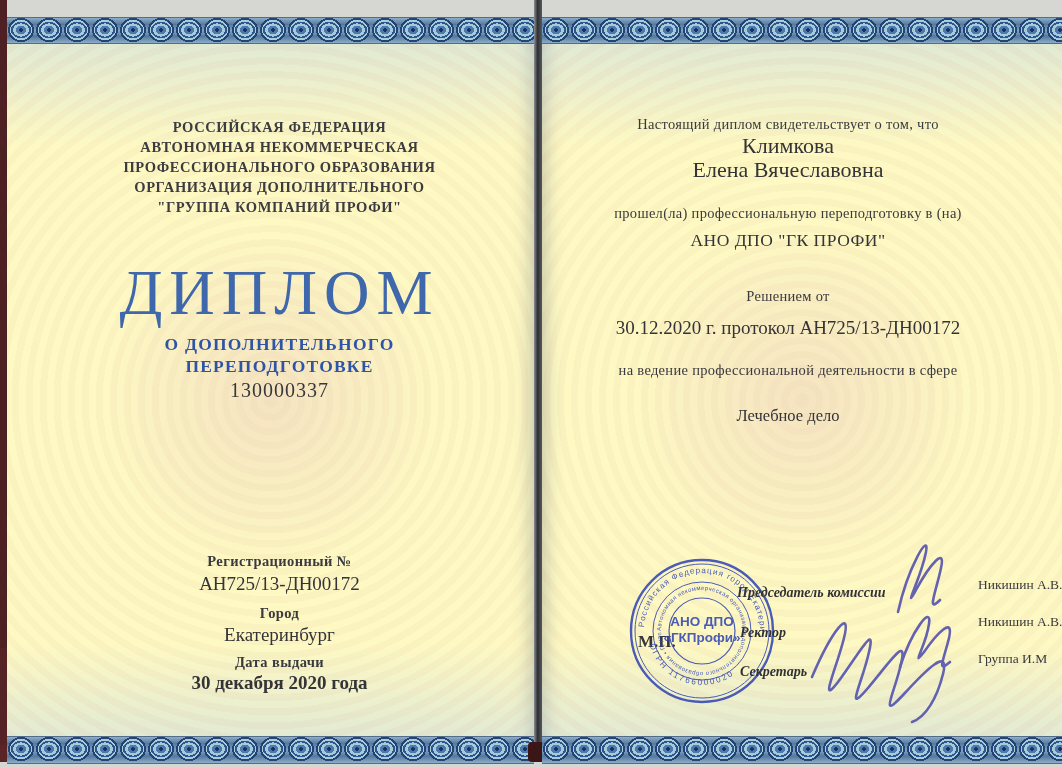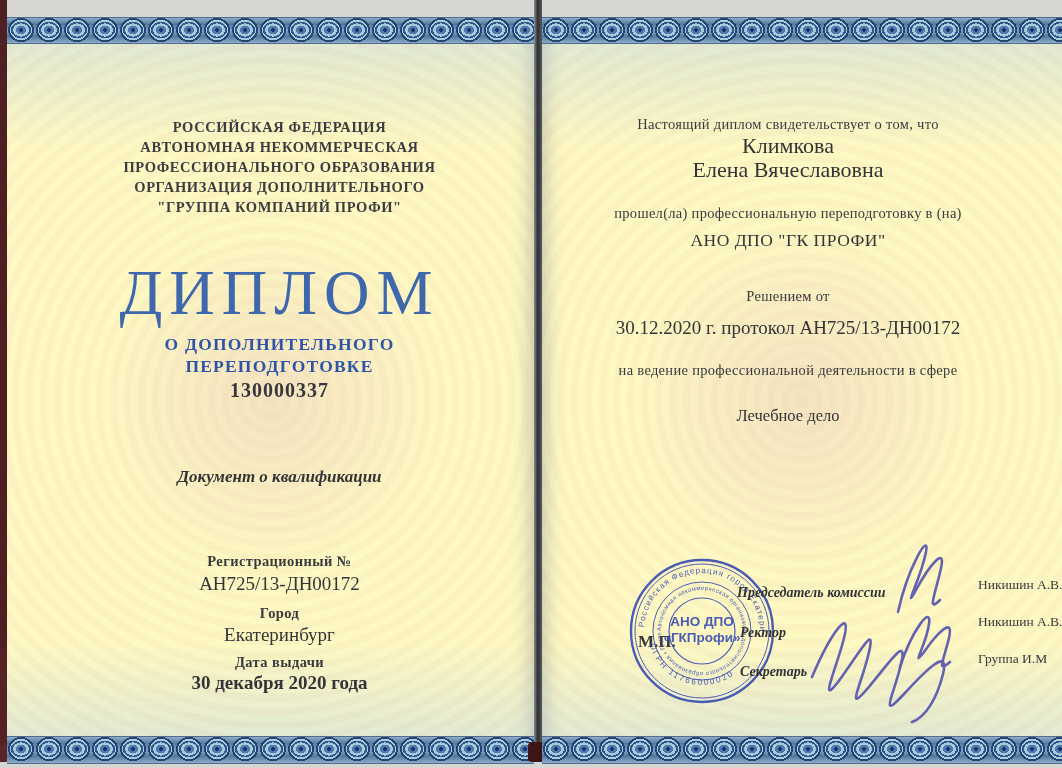--- a/index.html
+++ b/index.html
@@ -72,23 +72,22 @@
       <div>РОССИЙСКАЯ ФЕДЕРАЦИЯ</div>
       <div>АВТОНОМНАЯ НЕКОММЕРЧЕСКАЯ</div>
       <div>ПРОФЕССИОНАЛЬНОГО ОБРАЗОВАНИЯ</div>
       <div>ОРГАНИЗАЦИЯ ДОПОЛНИТЕЛЬНОГО</div>
       <div>"ГРУППА КОМПАНИЙ ПРОФИ"</div>
     </div>
 
     <div class="tb diploma-title" style="top:248px;">ДИПЛОМ</div>
     <div class="tb diploma-sub" style="top:316px;">О ДОПОЛНИТЕЛЬНОГО</div>
     <div class="tb diploma-sub" style="top:338px;">ПЕРЕПОДГОТОВКЕ</div>
-    <div class="tb diploma-num" style="top:362px;font-weight:bold;">130000337</div>
+    <div class="tb diploma-num" style="top:362px;">130000337</div>
 
-    <div class="tb qual" style="top:450px;">Документ о квалификации</div>
 
     <div class="tb lbl" style="top:536px;">Регистрационный №</div>
     <div class="tb val" style="top:556px;">АН725/13-ДН00172</div>
     <div class="tb lbl" style="top:588px;">Город</div>
     <div class="tb val" style="top:607px;">Екатеринбург</div>
     <div class="tb lbl" style="top:637px;">Дата выдачи</div>
     <div class="tb val" style="top:655px;font-weight:bold;">30 декабря 2020 года</div>
   </div>
 
   <div class="spine"></div>

